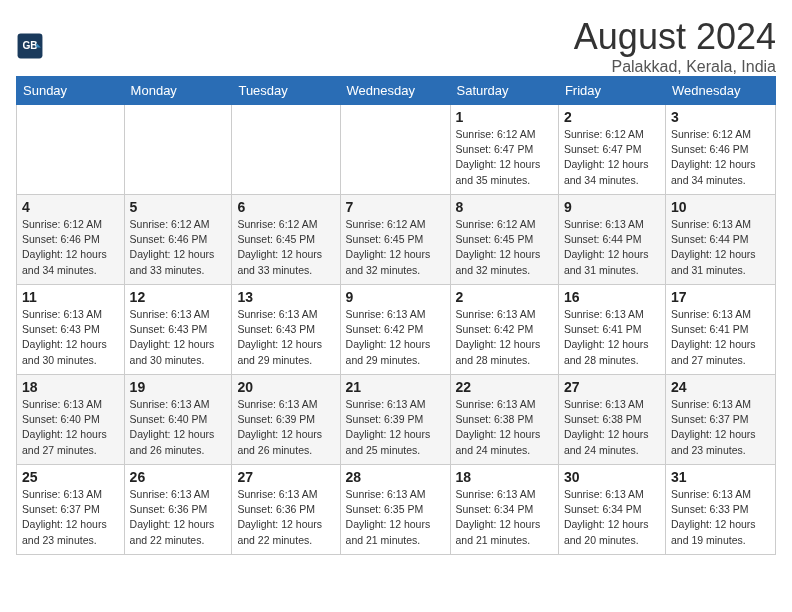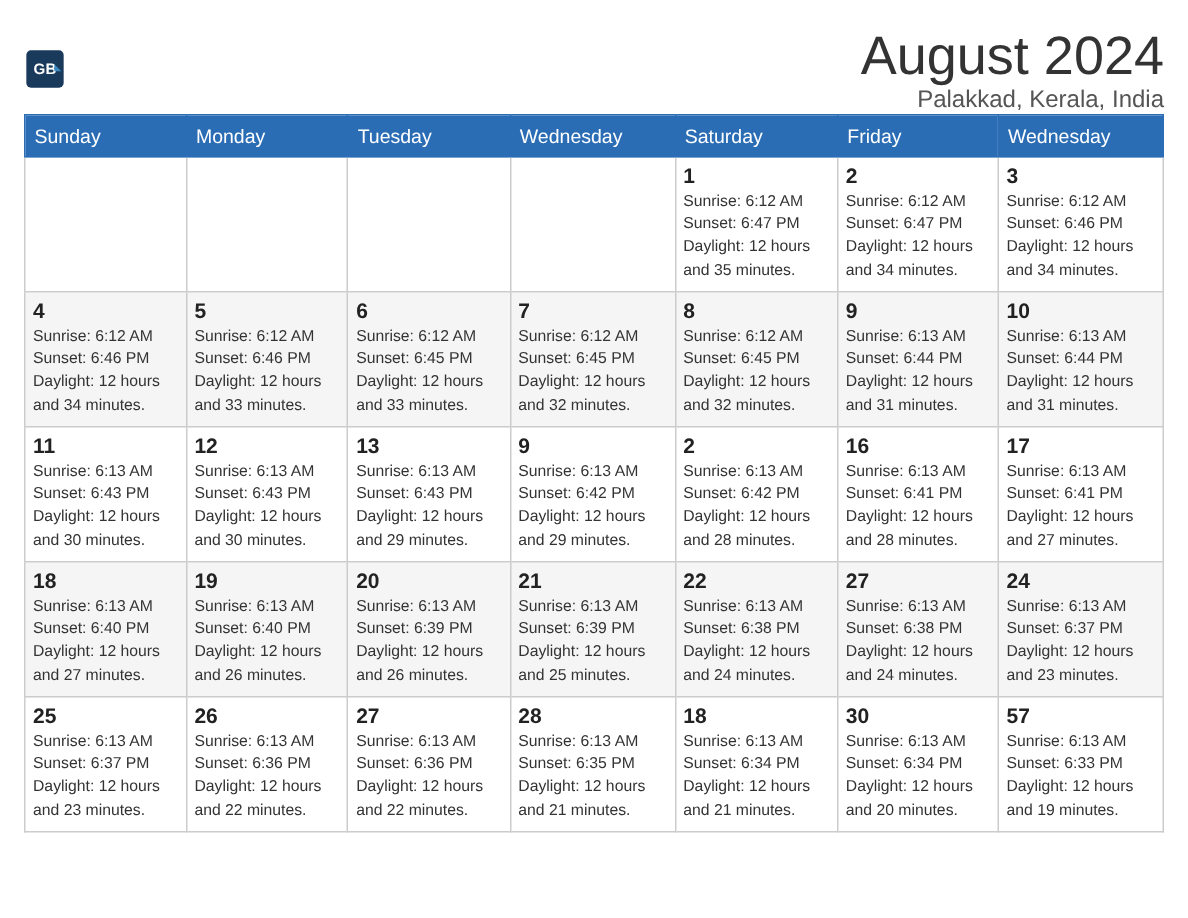--- a/index.html
+++ b/index.html
@@ -333,21 +333,21 @@
 and 21 minutes.</div>
         </td>
         <td>
           <div class="day-num">30</div>
           <div class="day-info" style="white-space: pre-line;">Sunrise: 6:13 AM
 Sunset: 6:34 PM
 Daylight: 12 hours
 and 20 minutes.</div>
         </td>
         <td>
-          <div class="day-num">57</div>
+          <div class="day-num">31</div>
           <div class="day-info" style="white-space: pre-line;">Sunrise: 6:13 AM
 Sunset: 6:33 PM
 Daylight: 12 hours
 and 19 minutes.</div>
         </td>
       </tr>
     </tbody>
 </table>
 
 </body></html>

